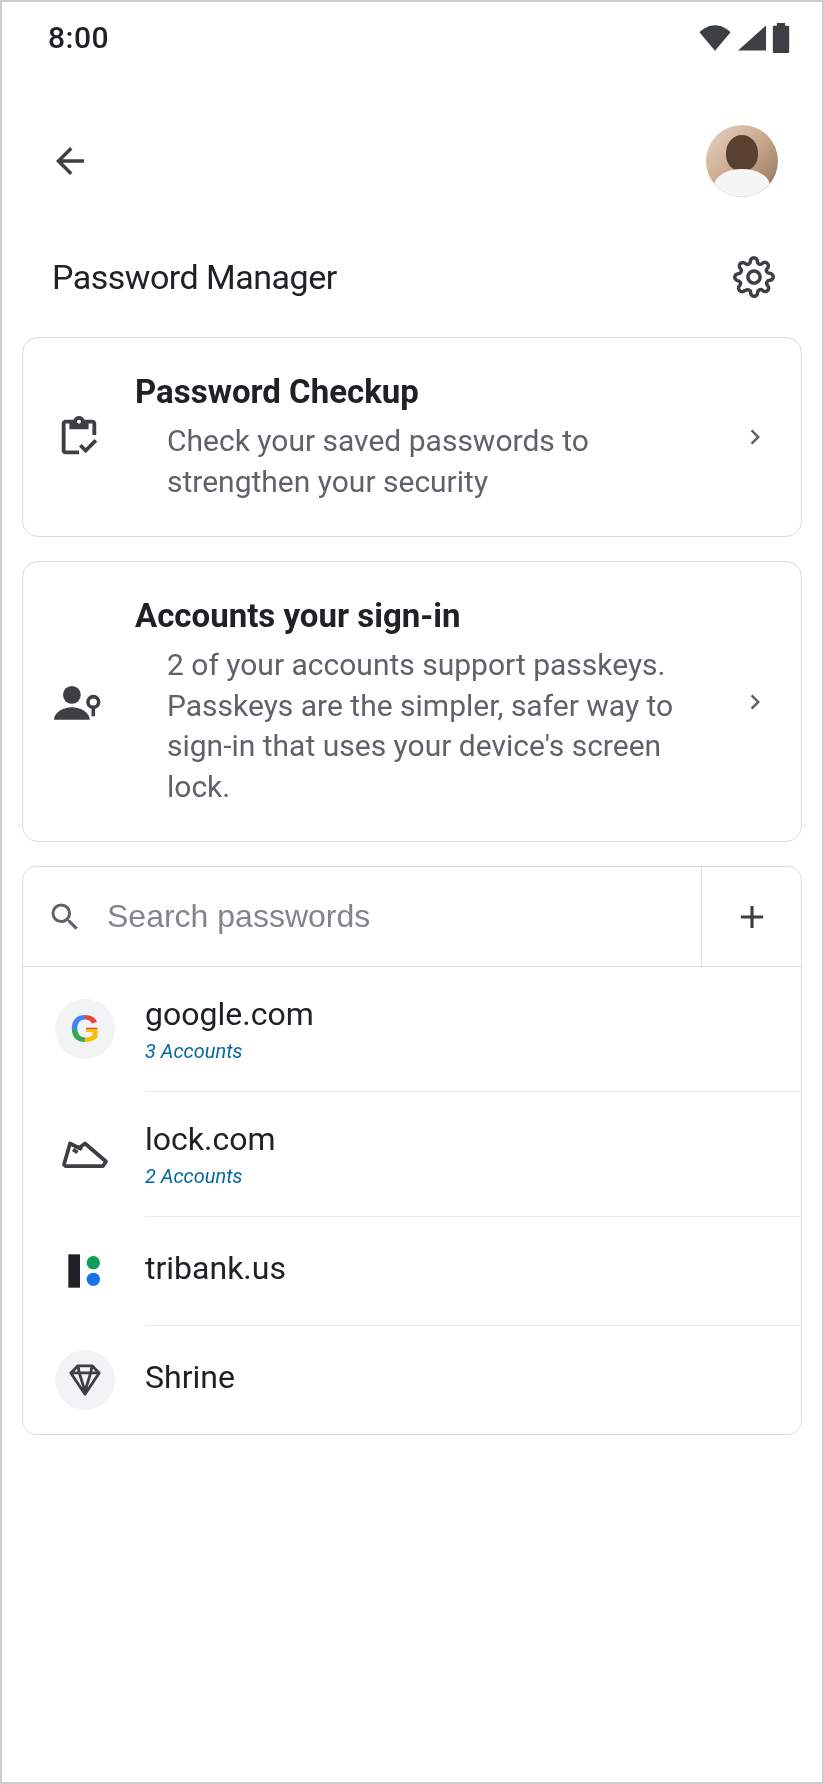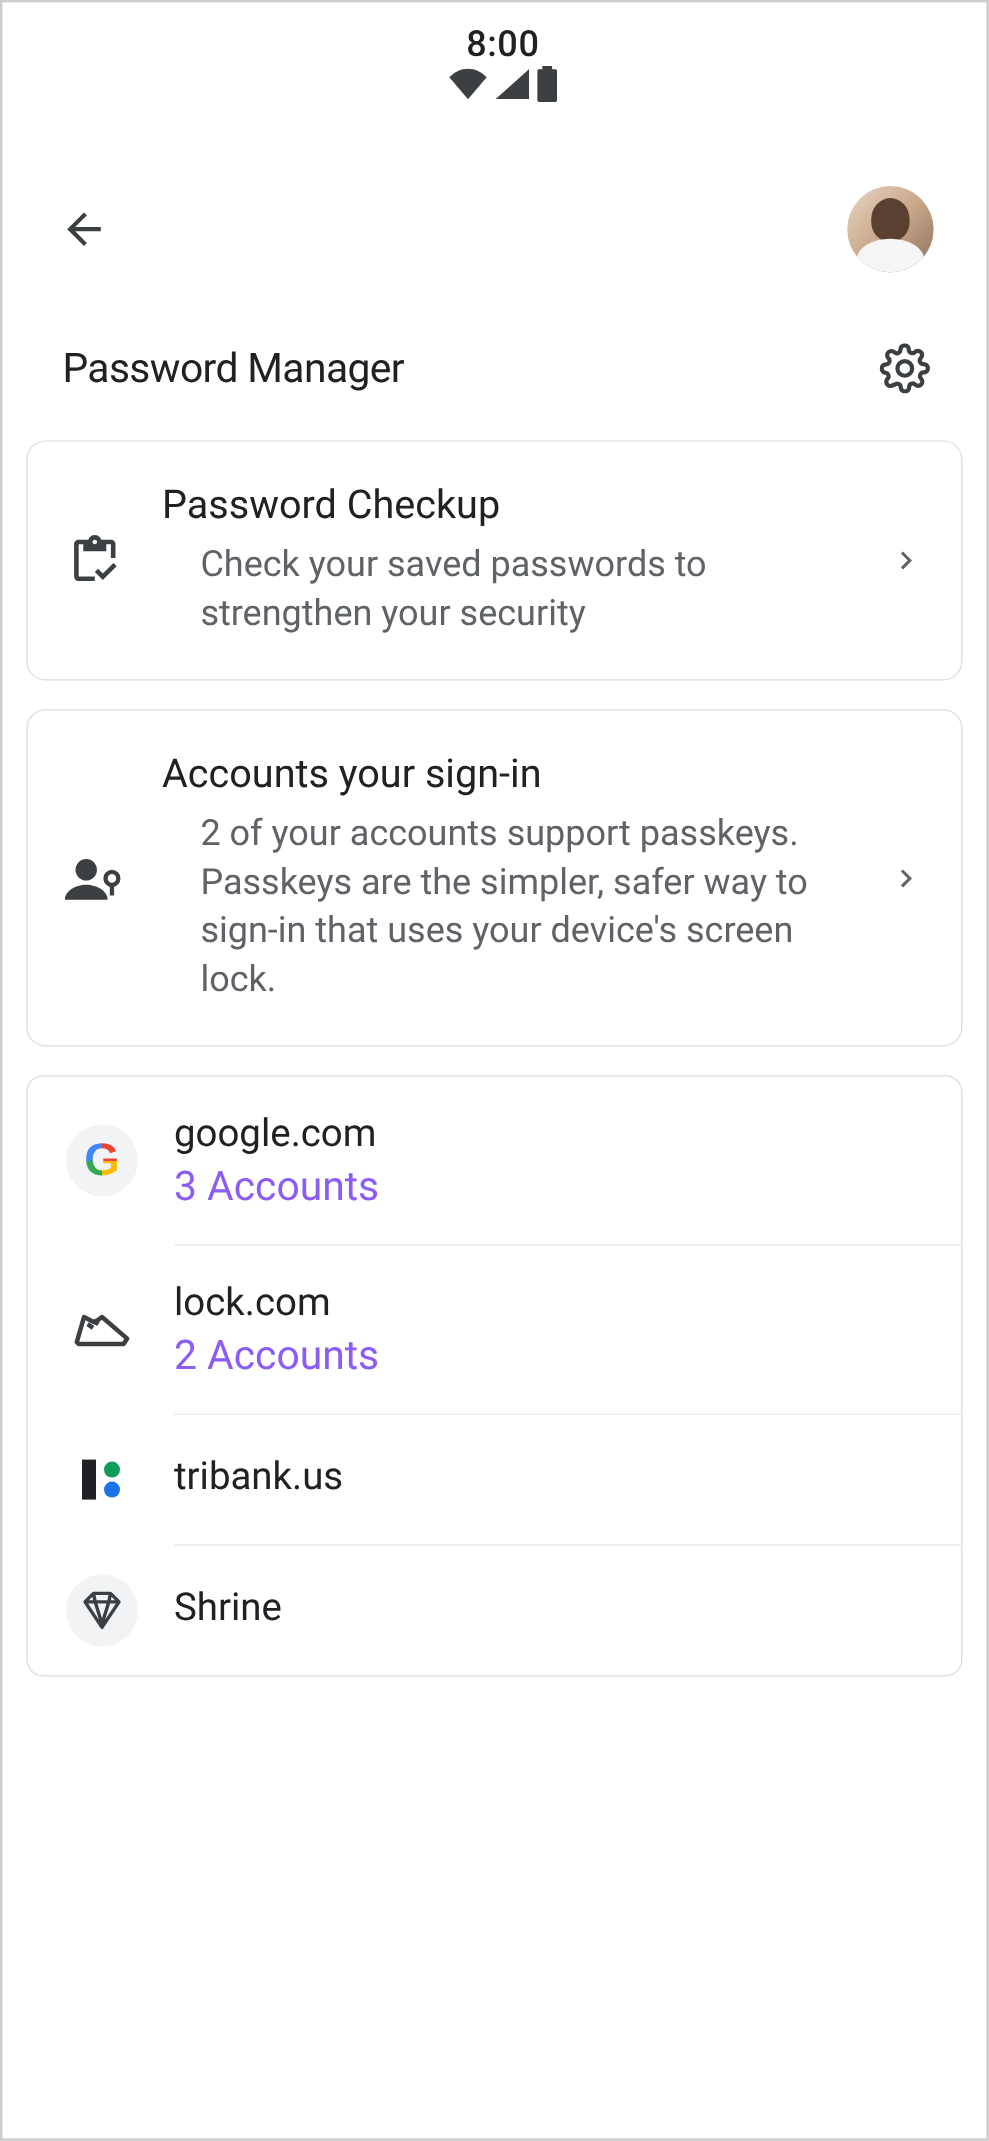--- a/index.html
+++ b/index.html
@@ -7,21 +7,20 @@
   body { border: 2px solid #ccc; position: relative; overflow: hidden; }
 
   .status-bar {
     display: flex;
     justify-content: space-between;
     align-items: center;
     padding: 18px 32px 10px 46px;
     font-size: 30px;
     font-weight: 500;
     letter-spacing: 0.5px;
-    flex-direction: column;
   }
   .status-right { display: flex; align-items: center; gap: 6px; }
   .status-right svg { display: block; }
 
   .top-bar {
     display: flex;
     justify-content: space-between;
     align-items: center;
     padding: 60px 44px 20px 44px;
   }
@@ -42,21 +41,21 @@
     border: 1.5px solid #dadce0;
     border-radius: 16px;
     padding: 34px 28px 34px 28px;
     display:flex;
     align-items:center;
     gap: 28px;
     cursor:pointer;
   }
   .card-icon { width: 56px; display:flex; justify-content:center; flex-shrink:0; }
   .card-body { flex:1; }
-  .card-title { font-size: 33px; font-weight: 400; color:#202124; margin-bottom:10px; }
+  .card-title { font-size: 33px; font-weight: 700; color:#202124; margin-bottom:10px; }
   .card-desc { font-size: 30px; line-height: 1.35; color:#5f6368;margin-left:32px; }
   .card-chevron { width:36px; display:flex; justify-content:center; flex-shrink:0; }
 
   .list-container {
     margin: 0 20px;
     border: 1.5px solid #dadce0;
     border-radius: 14px;
     overflow:hidden;
   }
   .search-row {
@@ -83,21 +82,21 @@
     gap: 30px;
     cursor:pointer;
   }
   .entry-icon {
     width: 60px; height:60px; border-radius:50%;
     display:flex; align-items:center; justify-content:center;
     flex-shrink:0;
   }
   .entry-body { flex:1; padding: 4px 0; }
   .entry-title { font-size: 32px; color:#202124; margin-bottom:6px; }
-  .entry-sub { font-size: 34px; color:#8b5cf6; }
+  .entry-sub { font-size: 20px; color:#0369a1;font-style:italic; }
 
   .entry-divider { height:1px; background:#e8eaed; margin-left: 122px; }
 
   
   .fav-google {
     background:#f1f3f4;
     position:relative;
   }
   .google-g { font-family: Arial, sans-serif; font-weight:700; font-size:38px;
     background: conic-gradient(#ea4335 0 90deg,#fbbc05 90deg 180deg,#34a853 180deg 270deg,#4285f4 270deg 360deg);
@@ -172,20 +171,33 @@
     <div class="card-desc">2 of your accounts support passkeys. Passkeys are the simpler, safer way to sign-in that uses your device's screen lock.</div>
   </div>
   <div class="card-chevron">
     <svg width="30" height="30" viewBox="0 0 24 24">
         <path fill="#5f6368" d="M8.59 16.59L13.17 12 8.59 7.41 10 6l6 6-6 6-1.41-1.41z"></path>
       </svg>
   </div>
 </div>
 
 <div class="list-container">
+  <div class="search-row">
+    <div class="search-area">
+      <svg width="36" height="36" viewBox="0 0 24 24">
+          <path fill="#5f6368" d="M15.5 14h-.79l-.28-.27A6.471 6.471 0 0 0 16 9.5 6.5 6.5 0 1 0 9.5 16c1.61 0 3.09-.59 4.23-1.57l.27.28v.79l5 4.99L20.49 19l-4.99-5zm-6 0C7.01 14 5 11.99 5 9.5S7.01 5 9.5 5 14 7.01 14 9.5 11.99 14 9.5 14z"></path>
+        </svg>
+      <input class="search-input" type="text" placeholder="Search passwords" style="">
+    </div>
+    <div class="add-btn">
+      <svg width="38" height="38" viewBox="0 0 24 24">
+          <path fill="#3c4043" d="M19 13h-6v6h-2v-6H5v-2h6V5h2v6h6v2z"></path>
+        </svg>
+    </div>
+  </div>
 
   <div class="entry">
     <div class="entry-icon fav-google">
       <span class="google-g">G</span>
     </div>
     <div class="entry-body">
       <div class="entry-title">google.com</div>
       <div class="entry-sub">3 Accounts</div>
     </div>
   </div>

